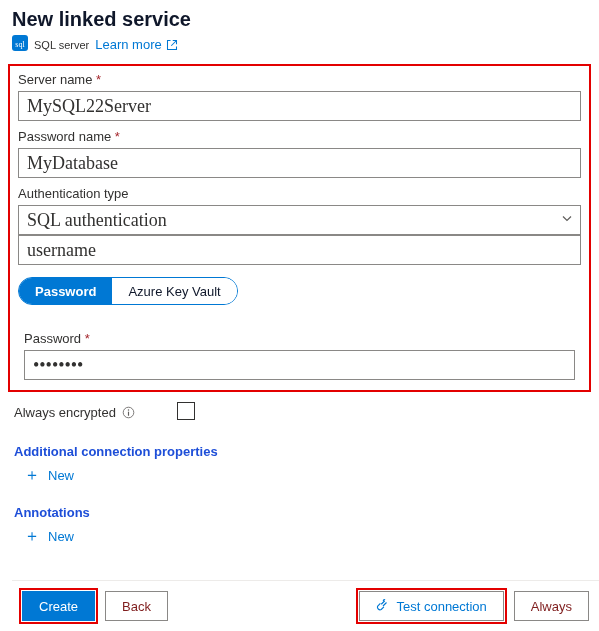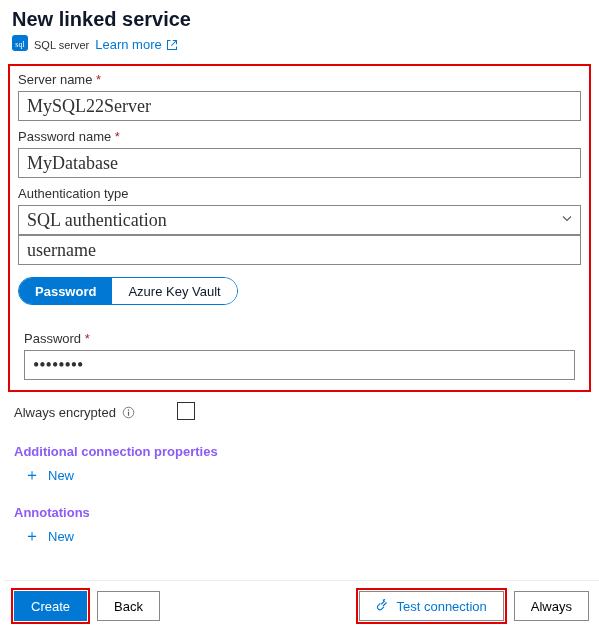--- a/index.html
+++ b/index.html
@@ -111,52 +111,52 @@
     .checkbox {
       width: 18px;
       height: 18px;
       border: 1px solid #323130;
       background: #fff;
       cursor: pointer;
     }
     .section-heading {
       font-size: 13px;
       font-weight: 600;
-      color: #8b5cf6;
+      color: #1d4ed8;
       margin: 6px 0 8px 6px;
     }
     .new-btn {
       display: inline-flex;
       align-items: center;
       gap: 8px;
       color: #0078d4;
       font-size: 13px;
       margin-left: 16px;
       margin-bottom: 16px;
       cursor: pointer;
     }
     .plus-icon { color: #0078d4; font-size: 16px; line-height: 1; }
     .footer {
       position: absolute;
-      bottom: 0; left: 4px; right: 0;
+      bottom: 0; left: 12px; right: 0;
       border-top: 1px solid #edebe9;
       padding: 10px 10px;
       display: flex;
       align-items: center;
       justify-content: space-between;
       background:#fff;
     }
     .footer-left, .footer-right { display: flex; gap: 10px; align-items: center; }
     .btn {
       height: 30px;
       padding: 0 16px;
       font-size: 13px;
       border: 1px solid #8a8886;
       background: #fff;
-      color: #000000;
+      color: #7f1d1d;
       cursor: pointer;
       display: inline-flex;
       align-items: center;
       gap: 6px;
     }
     .btn-primary { background: #0078d4; color: #fff; border-color: #0078d4; }
     .btn-link {
       border: 1px solid #8a8886;
       background: #fff;
       color: #0078d4;

